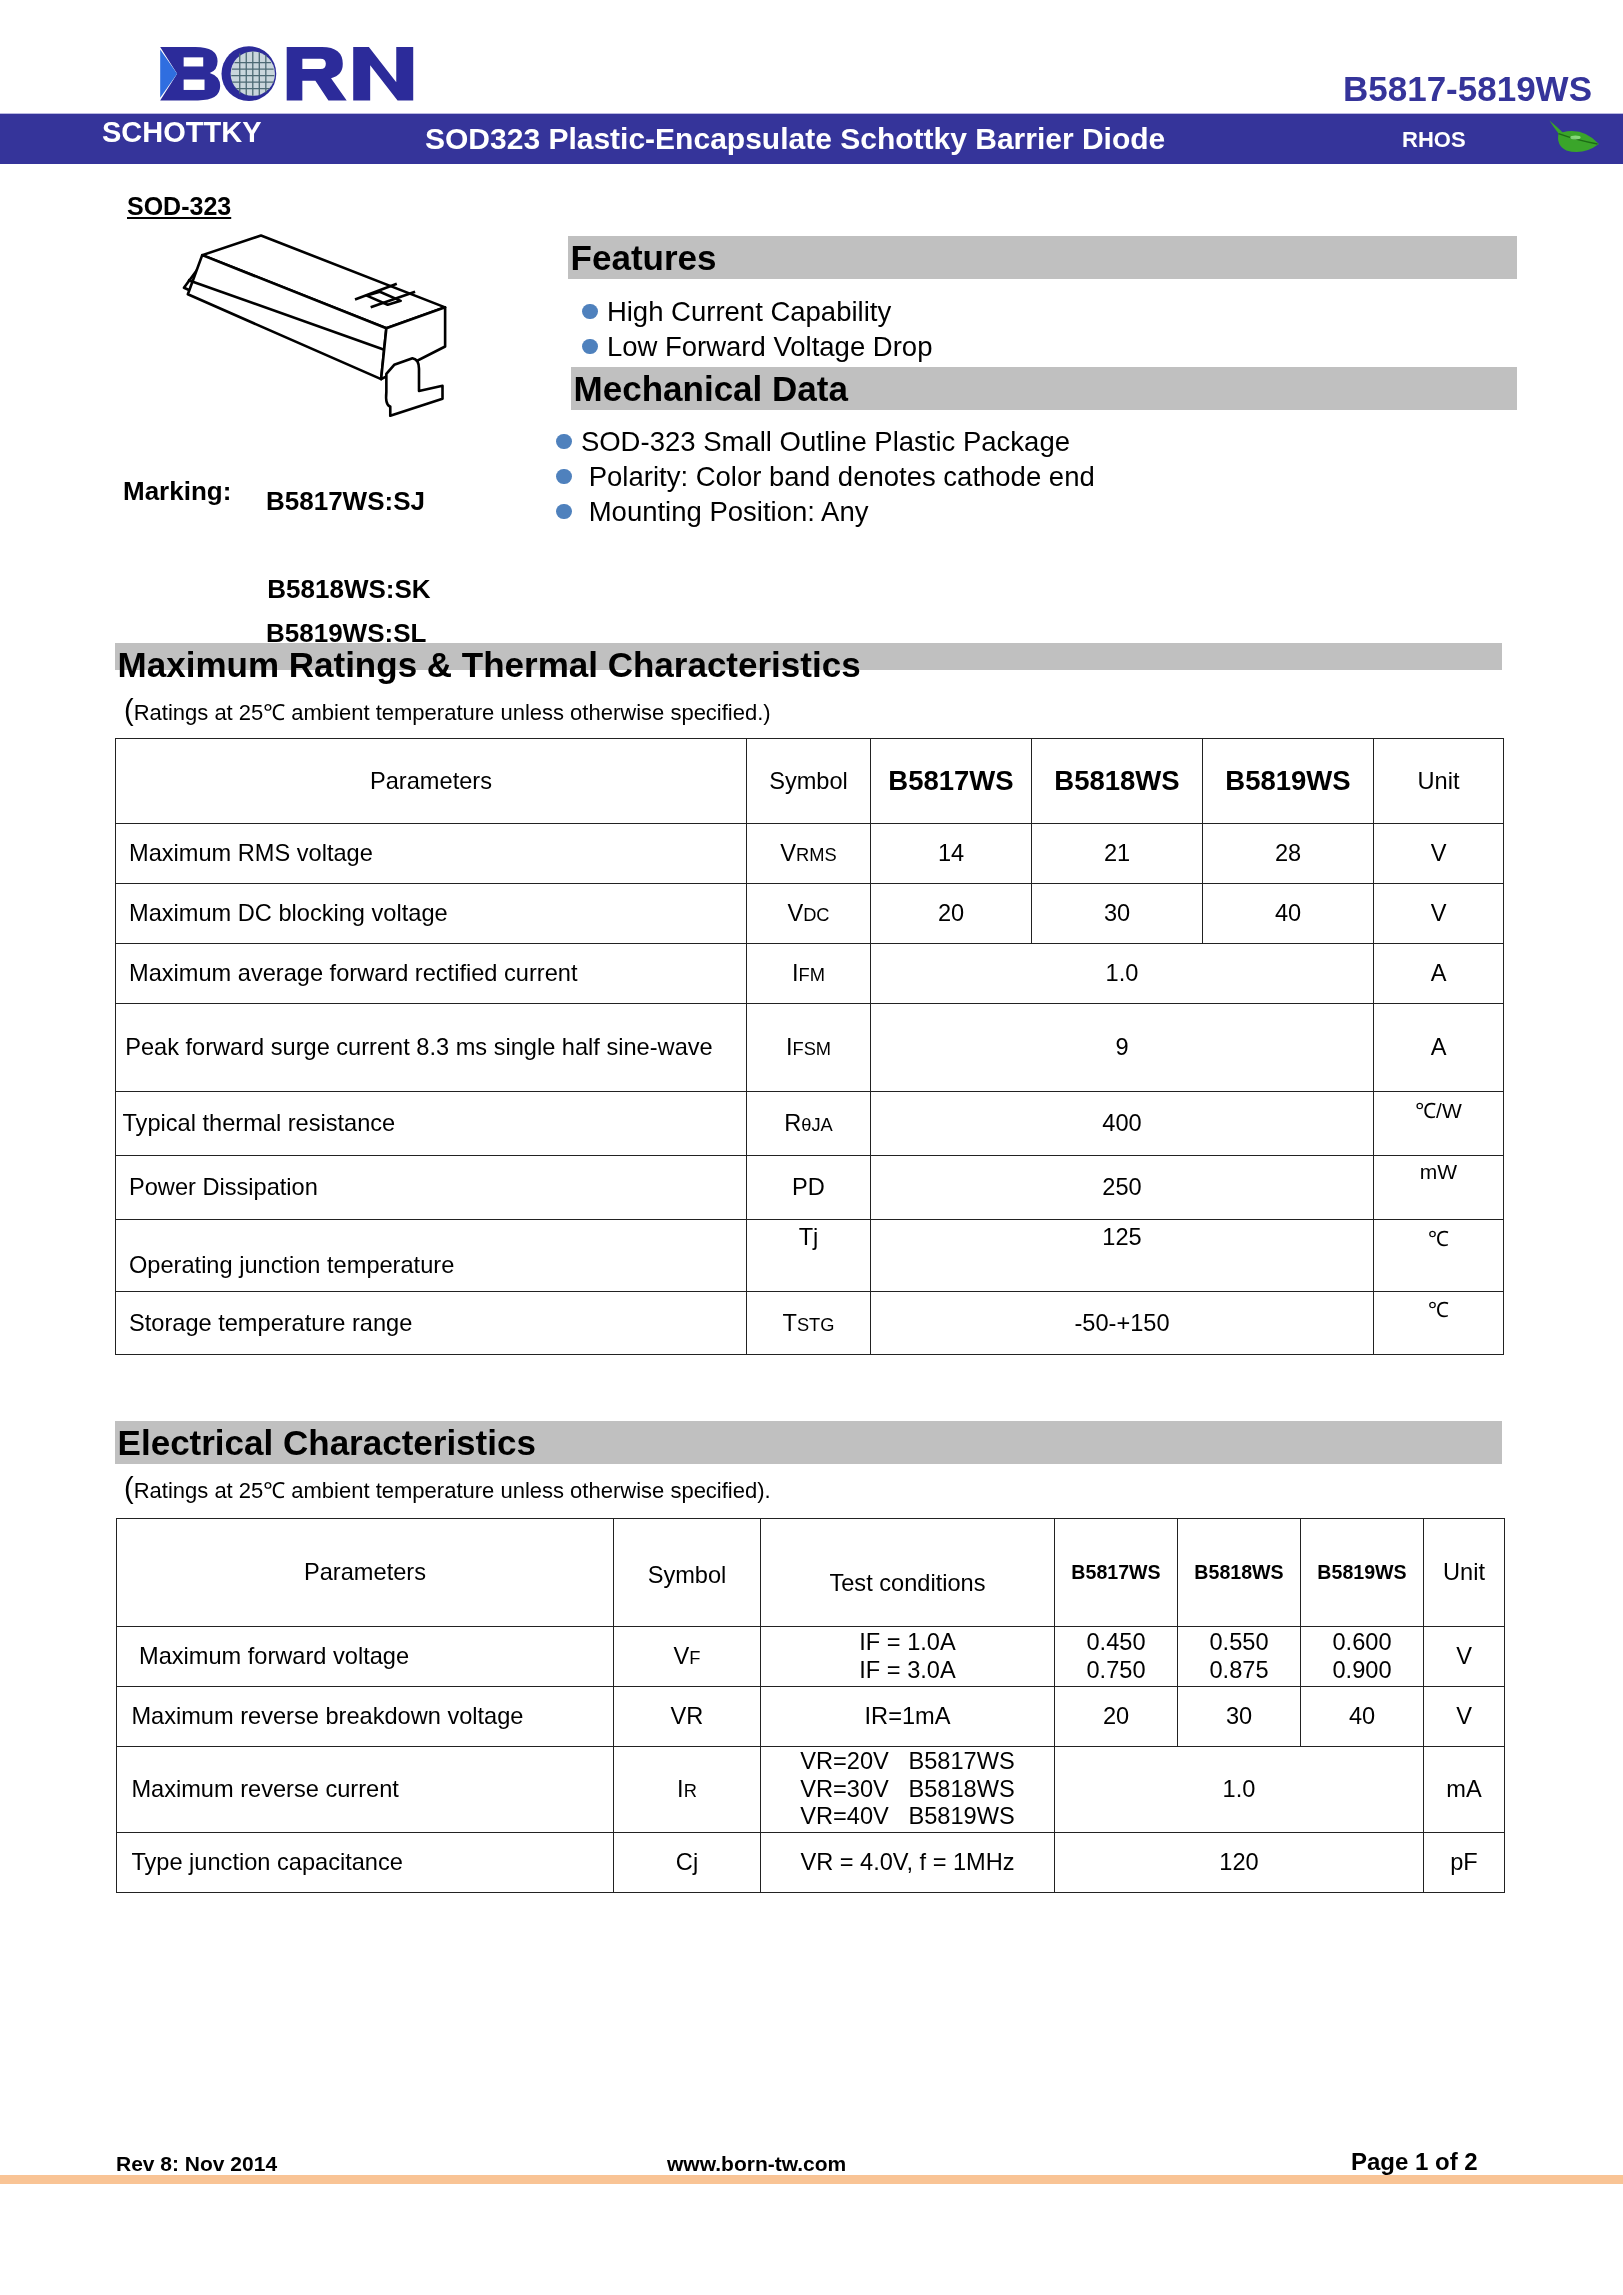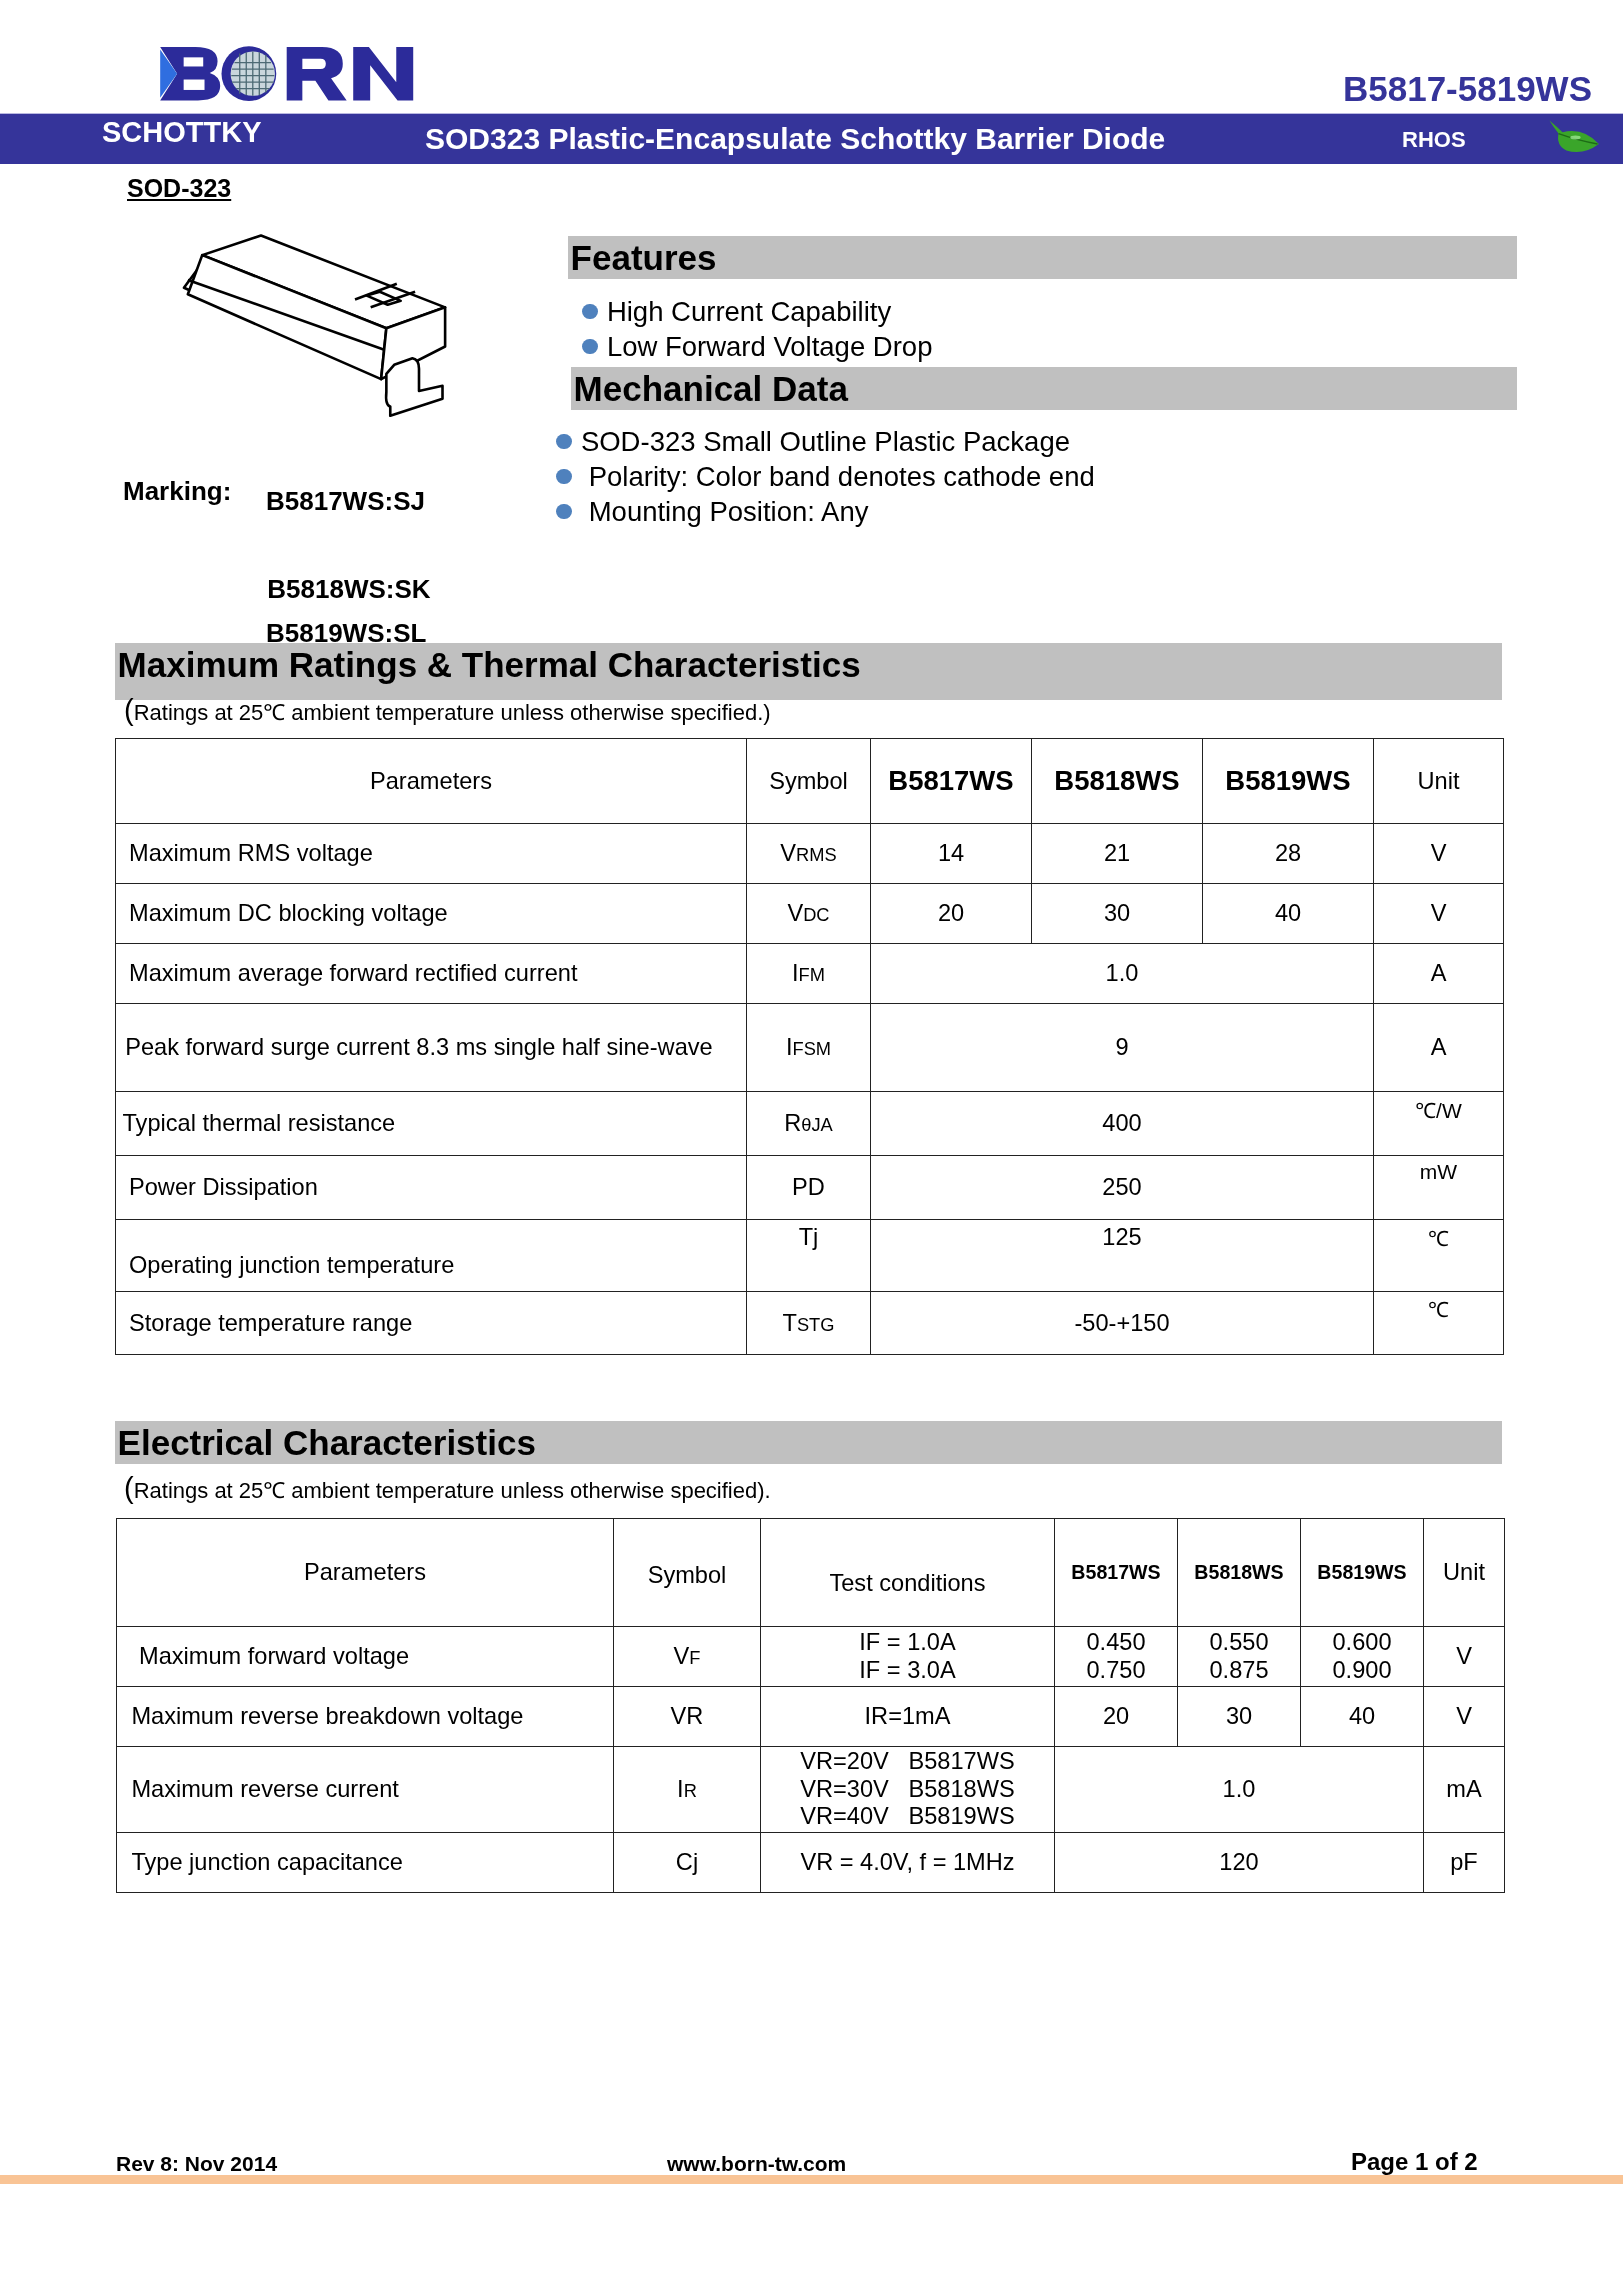--- a/index.html
+++ b/index.html
@@ -10,31 +10,31 @@
   
   .logo { left:157px; top:43px; width:262px; height:60px; }
   .part-number { right:31px; top:69px; font-size:35px; font-weight:bold; color:#35349A; letter-spacing:0; }
   .band { left:0; top:113px; width:1623px; height:50px; background:#35349A; border-top:1.3px solid #b9b8e0; }
   .band-left { left:102px; top:116px; font-size:29px; font-weight:bold; color:#fff; }
   .band-title { left:425px; top:122px; font-size:30px; font-weight:bold; color:#fff; }
   .band-rhos { left:1402px; top:127px; font-size:22px; font-weight:bold; color:#fff; }
   .leaf { left:1544px; top:118px; width:59px; height:39px; }
 
   
-  .pkg-label { left:127px; top:174px; font-size:25px; font-weight:bold; text-decoration:underline; }
+  .pkg-label { left:127px; top:192px; font-size:25px; font-weight:bold; text-decoration:underline; }
   .pkg-drawing { left:164px; top:229px; width:288px; height:222px; }
   .marking-label { left:123px; top:476px; font-size:26px; font-weight:bold; }
   .marking-list { left:266px; top:479px; font-size:26px; font-weight:bold; line-height:44px; }
   .marking-list div:nth-child(2) { padding-left:1.3px;margin-top:44px; }
 
   
   .bar { background:#c0c0c0; font-weight:bold; font-size:35px; line-height:43px; padding-left:2.6px; box-sizing:border-box; }
   .bar-features { left:568px; top:236px; width:949px; height:43px; }
   .bar-mech { left:571px; top:367px; width:946px; height:43px; }
-  .bar-max { left:115px; top:643px; width:1387px; height:57px; }
+  .bar-max { left:115px; top:643px; width:1387px; height:27px; }
   .bar-elec { left:115px; top:1421px; width:1387px; height:43px; }
 
   .bullets { font-size:27.5px; line-height:35px; }
   .bullets .item { display:flex; align-items:center; white-space:nowrap; }
   .bullets .dot { width:15.7px; height:15.7px; border-radius:50%; background:#4F81BD; margin-right:9.2px; flex:none; }
   .feat-list { left:582px; top:294px; }
   .mech-list { left:556px; top:424px; }
   .mech-list .item:nth-child(n+2) .dot { margin-right:17px; }
 
   .note { font-size:22px; }

